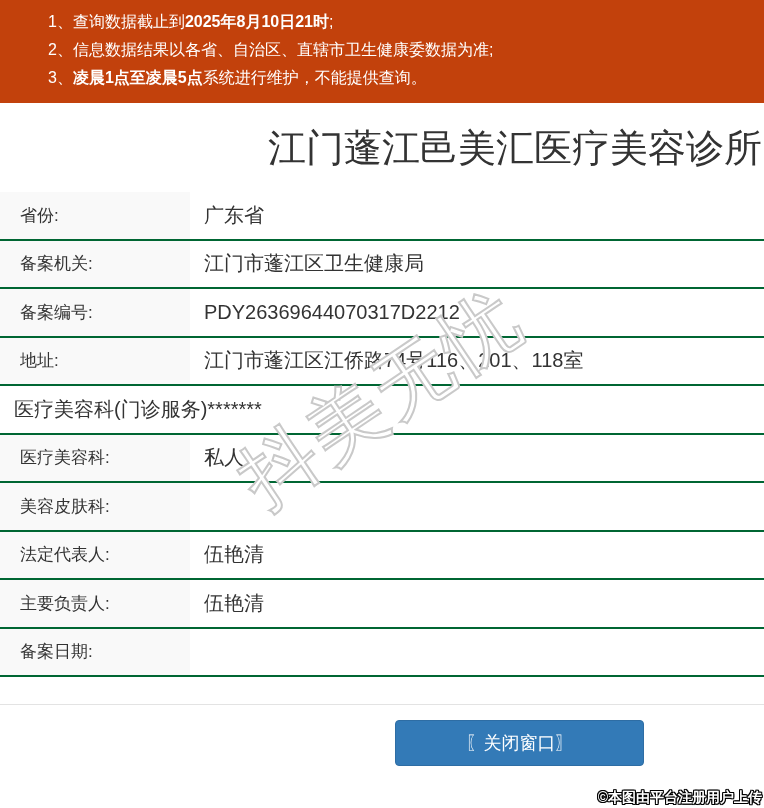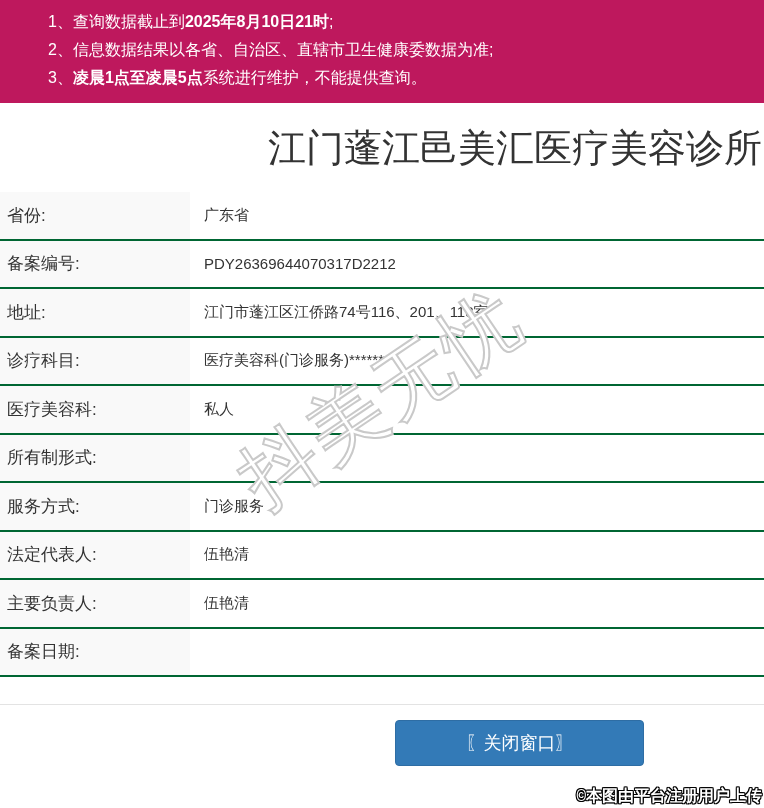--- a/index.html
+++ b/index.html
@@ -7,21 +7,21 @@
     width: 764px; height: 808px;
     position: relative;
     overflow: hidden;
     background: #ffffff;
     font-family: "Liberation Sans", sans-serif;
     color: #333333;
   }
 
   
   .notice-bar {
-    background: #be185d;
+    background: #c2410c;
     color: #ffffff;
     padding: 8px 10px 11px 48px;
   }
   .notice-line {
     font-size: 16px;
     line-height: 28px;
     white-space: nowrap;
   }
   .notice-line b { font-weight: bold; }
 
@@ -43,29 +43,29 @@
     display: flex;
     height: 46.5px;
     border-bottom: 2px solid #006633;
   }
   .cell-label {
     width: 190px;
     box-sizing: border-box;
     background: #f9f9f9;
     display: flex;
     align-items: center;
-    padding-left: 7px;
+    padding-left: 20px;
     font-size: 17px;
   }
   .cell-value {
     flex: 1;
     display: flex;
     align-items: center;
     padding-left: 14px;
-    font-size: 15px;
+    font-size: 20px;
   }
 
   
   .divider {
     border-top: 1px solid #e3e3e3;
     margin-top: 27px;
   }
   .close-button {
     display: block;
     margin: 15px 0 0 395px;
@@ -77,30 +77,29 @@
     color: #ffffff;
     font-size: 18px;
     font-family: inherit;
     text-align: center;
     cursor: pointer;
   }
   .copyright {
     position: absolute;
     right: 2px;
     bottom: 1px;
-    font-size: 16px;
+    font-size: 14px;
     font-weight: bold;
     color: #ffffff;
     white-space: nowrap;
     text-shadow:
       -1px -1px 0 #000, 1px -1px 0 #000,
       -1px  1px 0 #000, 1px  1px 0 #000,
        0   -1px 0 #000, 0    1px 0 #000,
       -1px  0   0 #000, 1px  0   0 #000;
-    font-family: Liberation Mono, monospace;
   }
 
   
   .watermark {
     position: absolute;
     left: 382px;
     top: 400px;
     transform: translate(-50%, -50%) rotate(-34deg);
     font-size: 76px;
     letter-spacing: 4px;
@@ -121,41 +120,40 @@
 </div>
 
 <h1 class="page-title">江门蓬江邑美汇医疗美容诊所</h1>
 
 <div class="record-table">
   <div class="record-row">
     <div class="cell-label">省份:</div>
     <div class="cell-value">广东省</div>
   </div>
   <div class="record-row">
+    <div class="cell-label">备案机关:</div>
+    <div class="cell-value">江门市蓬江区卫生健康局</div>
+  </div>
+  <div class="record-row">
     <div class="cell-label">备案编号:</div>
     <div class="cell-value">PDY26369644070317D2212</div>
   </div>
   <div class="record-row">
     <div class="cell-label">地址:</div>
     <div class="cell-value">江门市蓬江区江侨路74号116、201、118室</div>
   </div>
   <div class="record-row">
-    <div class="cell-label">诊疗科目:</div>
     <div class="cell-value">医疗美容科(门诊服务)*******</div>
   </div>
   <div class="record-row">
     <div class="cell-label">医疗美容科:</div>
     <div class="cell-value">私人</div>
   </div>
   <div class="record-row">
-    <div class="cell-label">所有制形式:</div>
-  </div>
-  <div class="record-row">
-    <div class="cell-label">服务方式:</div>
-    <div class="cell-value">门诊服务</div>
+    <div class="cell-label">美容皮肤科:</div>
   </div>
   <div class="record-row">
     <div class="cell-label">法定代表人:</div>
     <div class="cell-value">伍艳清</div>
   </div>
   <div class="record-row">
     <div class="cell-label">主要负责人:</div>
     <div class="cell-value">伍艳清</div>
   </div>
   <div class="record-row">

